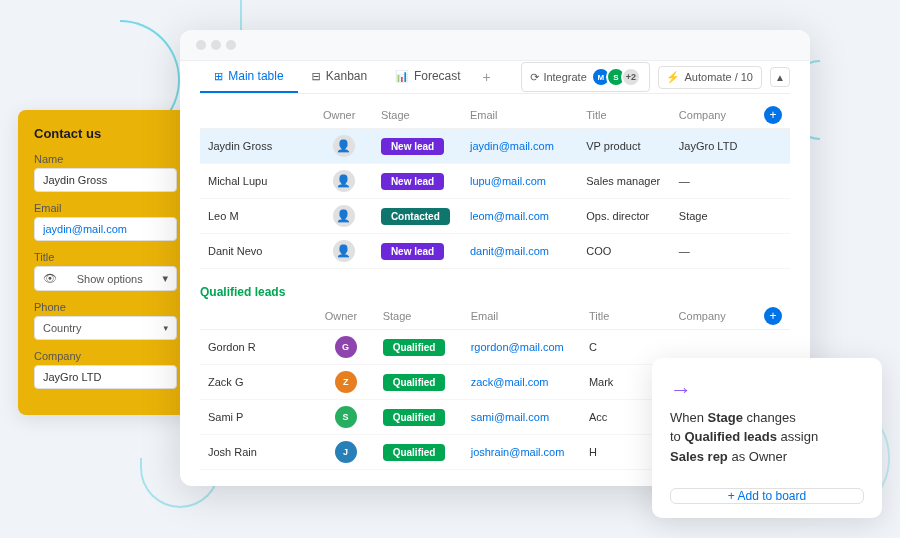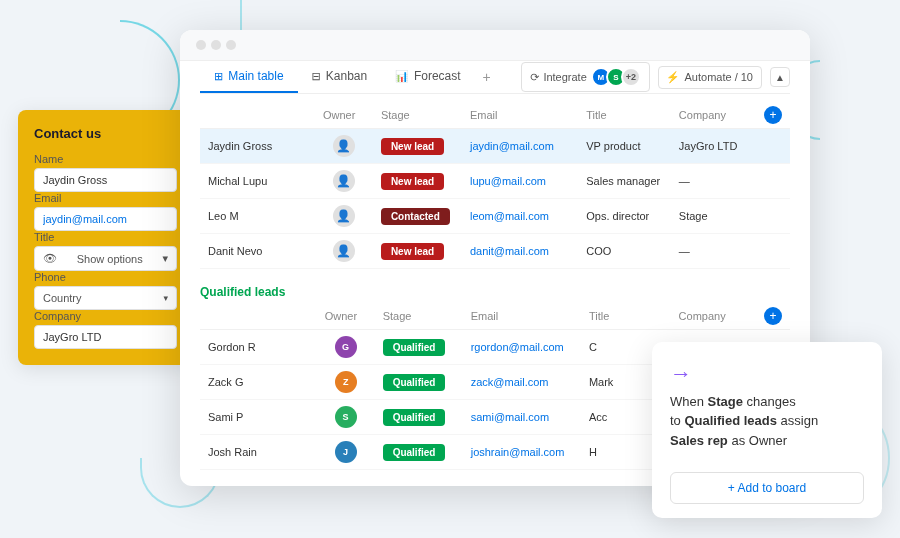--- a/index.html
+++ b/index.html
@@ -66,21 +66,21 @@
       box-shadow: 0 4px 20px rgba(0,0,0,0.1);
       z-index: 5;
     }
     .contact-panel h3 {
       font-size: 13px;
       font-weight: 700;
       color: #1a1a2e;
       margin-bottom: 12px;
     }
     .form-group {
-      margin-bottom: 0;
+      margin-bottom: 10px;
     }
     .form-label {
       font-size: 11px;
       color: #555;
       margin-bottom: 3px;
       display: block;
     }
     .form-input {
       width: 100%;
       border: 1px solid #e0e0e0;
@@ -276,22 +276,22 @@
     .add-col { width: 24px; }
 
     .stage-badge {
       display: inline-block;
       padding: 3px 10px;
       border-radius: 4px;
       font-size: 10px;
       font-weight: 600;
       color: white;
     }
-    .stage-new { background: #b91c1c; }
-    .stage-contacted { background: #7f1d1d; }
+    .stage-new { background: #6d28d9; }
+    .stage-contacted { background: #0f766e; }
     .stage-qualified { background: #00a651; }
 
     .avatar-icon {
       width: 22px; height: 22px;
       border-radius: 50%;
       background: #e0e0e0;
       display: flex; align-items: center; justify-content: center;
       font-size: 12px;
       margin: 0 auto;
       color: #888;
@@ -337,21 +337,20 @@
       font-size: 13px;
       color: #333;
       line-height: 1.5;
       margin-bottom: 12px;
     }
     .auto-text strong { font-weight: 700; }
     .add-board-btn {
       display: block;
       width: 100%;
       text-align: center;
-      padding: 8px;
       border: 1px solid #e0e0e0;
       border-radius: 6px;
       color: #0073e6;
       font-size: 12px;
       font-weight: 500;
       cursor: pointer;
       background: white;
       margin-top: 22px;
     }
   </style>

